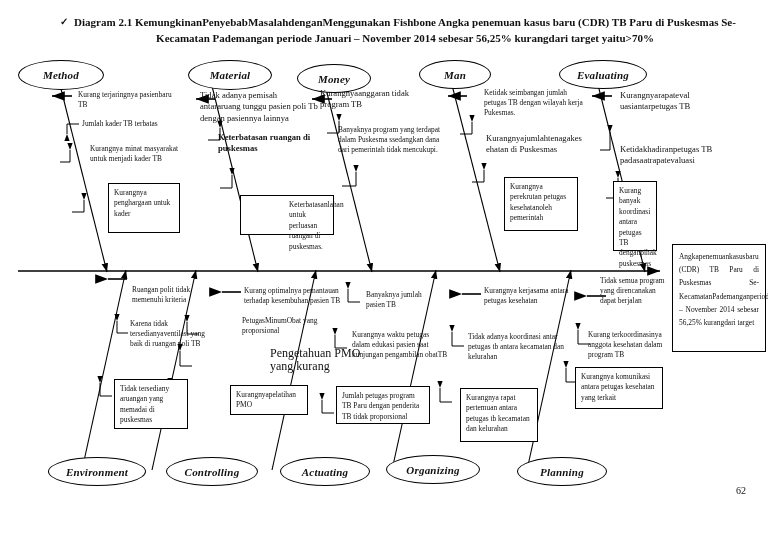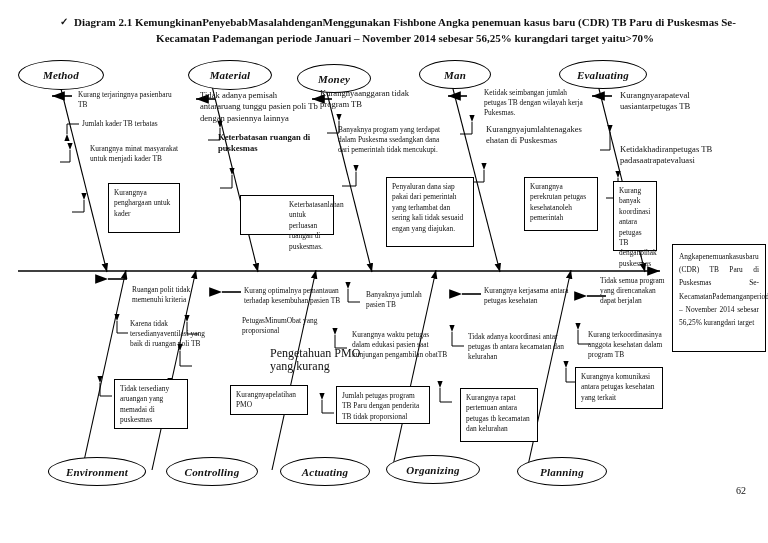--- a/index.html
+++ b/index.html
@@ -188,25 +188,24 @@
   <div class="lbl" style="left:82px;top:119px;width:110px;">Jumlah kader TB terbatas</div>
   <div class="lbl just" style="left:90px;top:144px;width:88px;">Kurangnya      minat masyarakat untuk menjadi kader TB</div>
   <div class="bx" style="left:108px;top:183px;width:72px;height:50px;">Kurangnya penghargaan untuk kader</div>
 
   <div class="lbl med" style="left:200px;top:90px;width:118px;">Tidak adanya pemisah antararuang tunggu pasien poli Tb dengan pasiennya lainnya</div>
   <div class="lbl med" style="left:218px;top:132px;width:110px;font-weight:bold;">Keterbatasan ruangan di puskesmas</div>
   <div class="bx" style="left:240px;top:195px;width:94px;height:40px;padding-left:48px;">Keterbatasanlahan untuk perluasan ruangan di puskesmas.</div>
 
   <div class="lbl med" style="left:320px;top:88px;width:94px;">Kurangnyaanggaran tidak program TB</div>
   <div class="lbl" style="left:338px;top:125px;width:110px;">Banyaknya program yang terdapat dalam Puskesma ssedangkan dana dari pemerintah tidak mencukupi.</div>
-  <div class="bx" style="left:386px;top:177px;width:88px;height:70px;">Penyaluran dana siap pakai  dari pemerintah yang terhambat dan sering kali tidak sesuaid engan yang diajukan.</div>
 
   <div class="lbl" style="left:484px;top:88px;width:100px;">Ketidak seimbangan jumlah petugas TB dengan wilayah kerja Pukesmas.</div>
-  <div class="lbl med" style="left:486px;top:124px;width:100px;">Kurangnyajumlahtenagakes ehatan di Puskesmas</div>
-  <div class="bx" style="left:504px;top:177px;width:74px;height:54px;margin-left:20px;">Kurangnya perekrutan petugas kesehatanoleh pemerintah</div>
+  <div class="lbl med" style="left:486px;top:133px;width:100px;">Kurangnyajumlahtenagakes ehatan di Puskesmas</div>
+  <div class="bx" style="left:504px;top:177px;width:74px;height:54px;">Kurangnya perekrutan petugas kesehatanoleh pemerintah</div>
 
   <div class="lbl med" style="left:620px;top:90px;width:86px;">Kurangnyarapateval uasiantarpetugas TB</div>
   <div class="lbl med" style="left:620px;top:144px;width:104px;">Ketidakhadiranpetugas TB padasaatrapatevaluasi</div>
   <div class="bx" style="left:613px;top:181px;width:44px;height:70px;">Kurang banyak koordinasi antara petugas TB denganpihak puskesmas</div>
 
   <div class="effect" style="left:672px;top:244px;width:94px;height:108px;">Angkapenemuankasusbaru (CDR) TB Paru di Puskesmas Se-KecamatanPademanganperiodeJanuari – November 2014 sebesar 56,25% kurangdari target</div>
 
   <div class="lbl" style="left:132px;top:285px;width:88px;">Ruangan polit tidak memenuhi kriteria</div>
   <div class="lbl" style="left:130px;top:319px;width:80px;">Karena tidak tersedianyaventilasi yang baik di ruangan poli TB</div>
   <div class="bx" style="left:114px;top:379px;width:74px;height:50px;">Tidak tersediany aruangan yang memadai di puskesmas</div>

